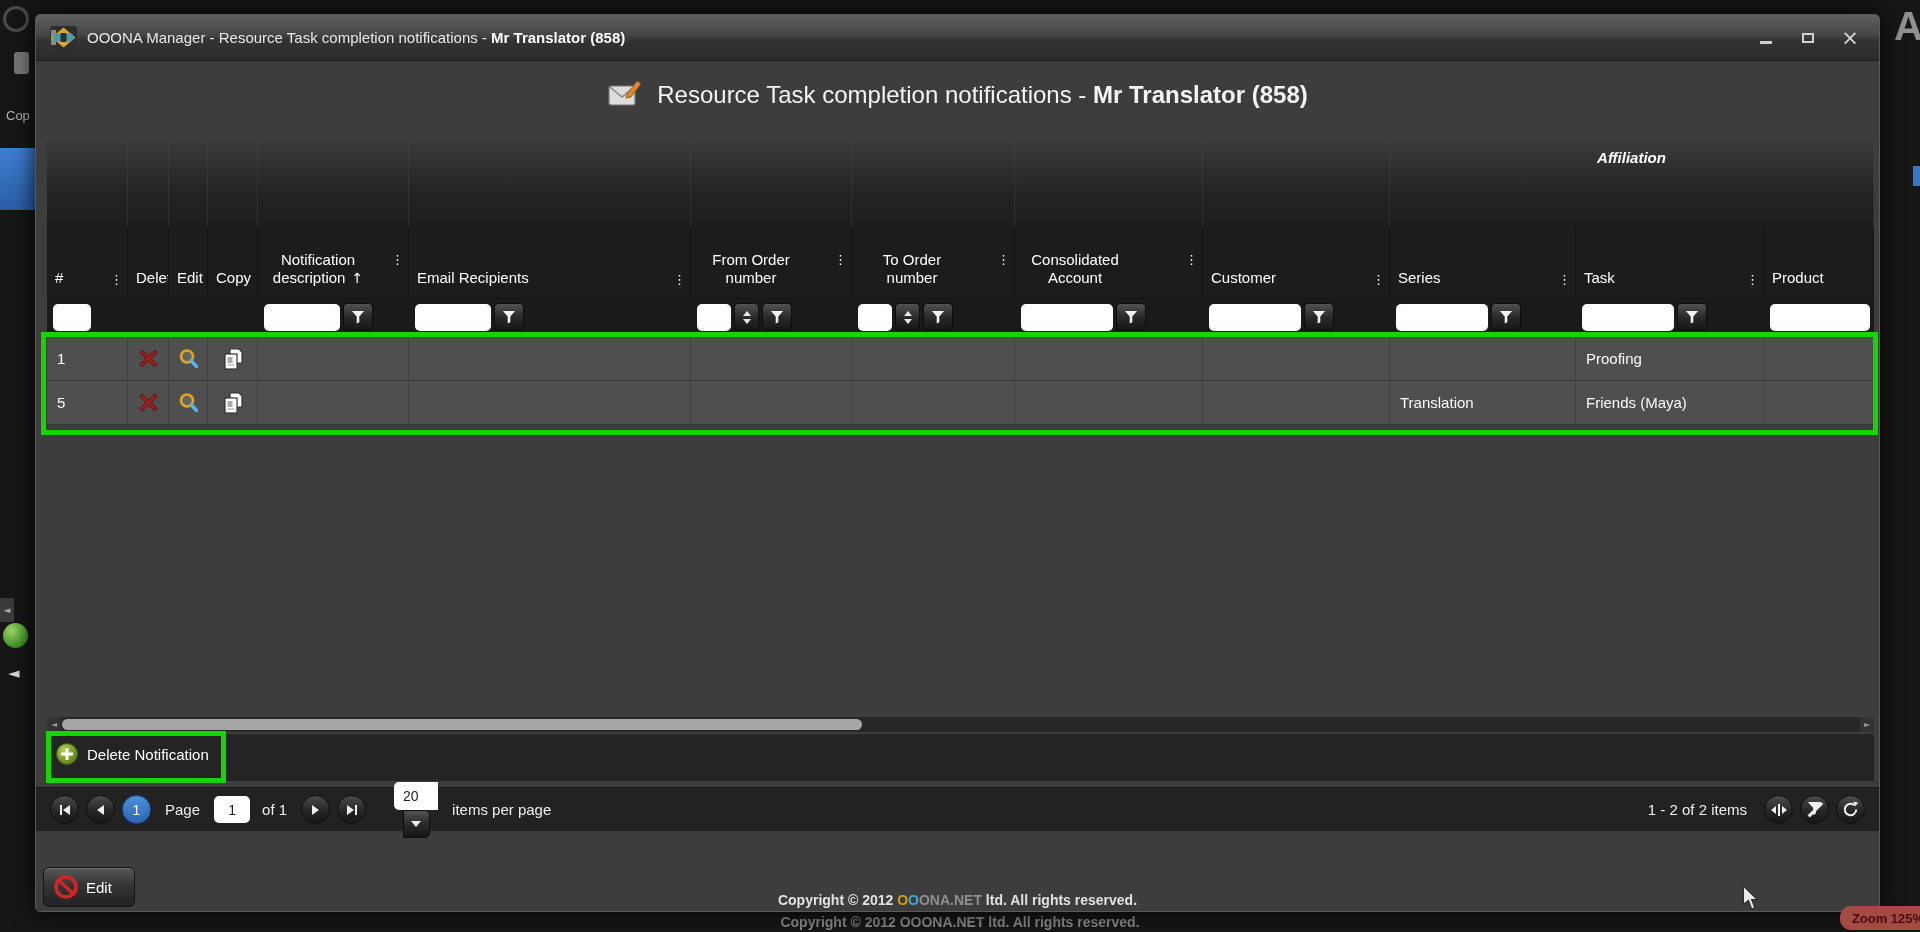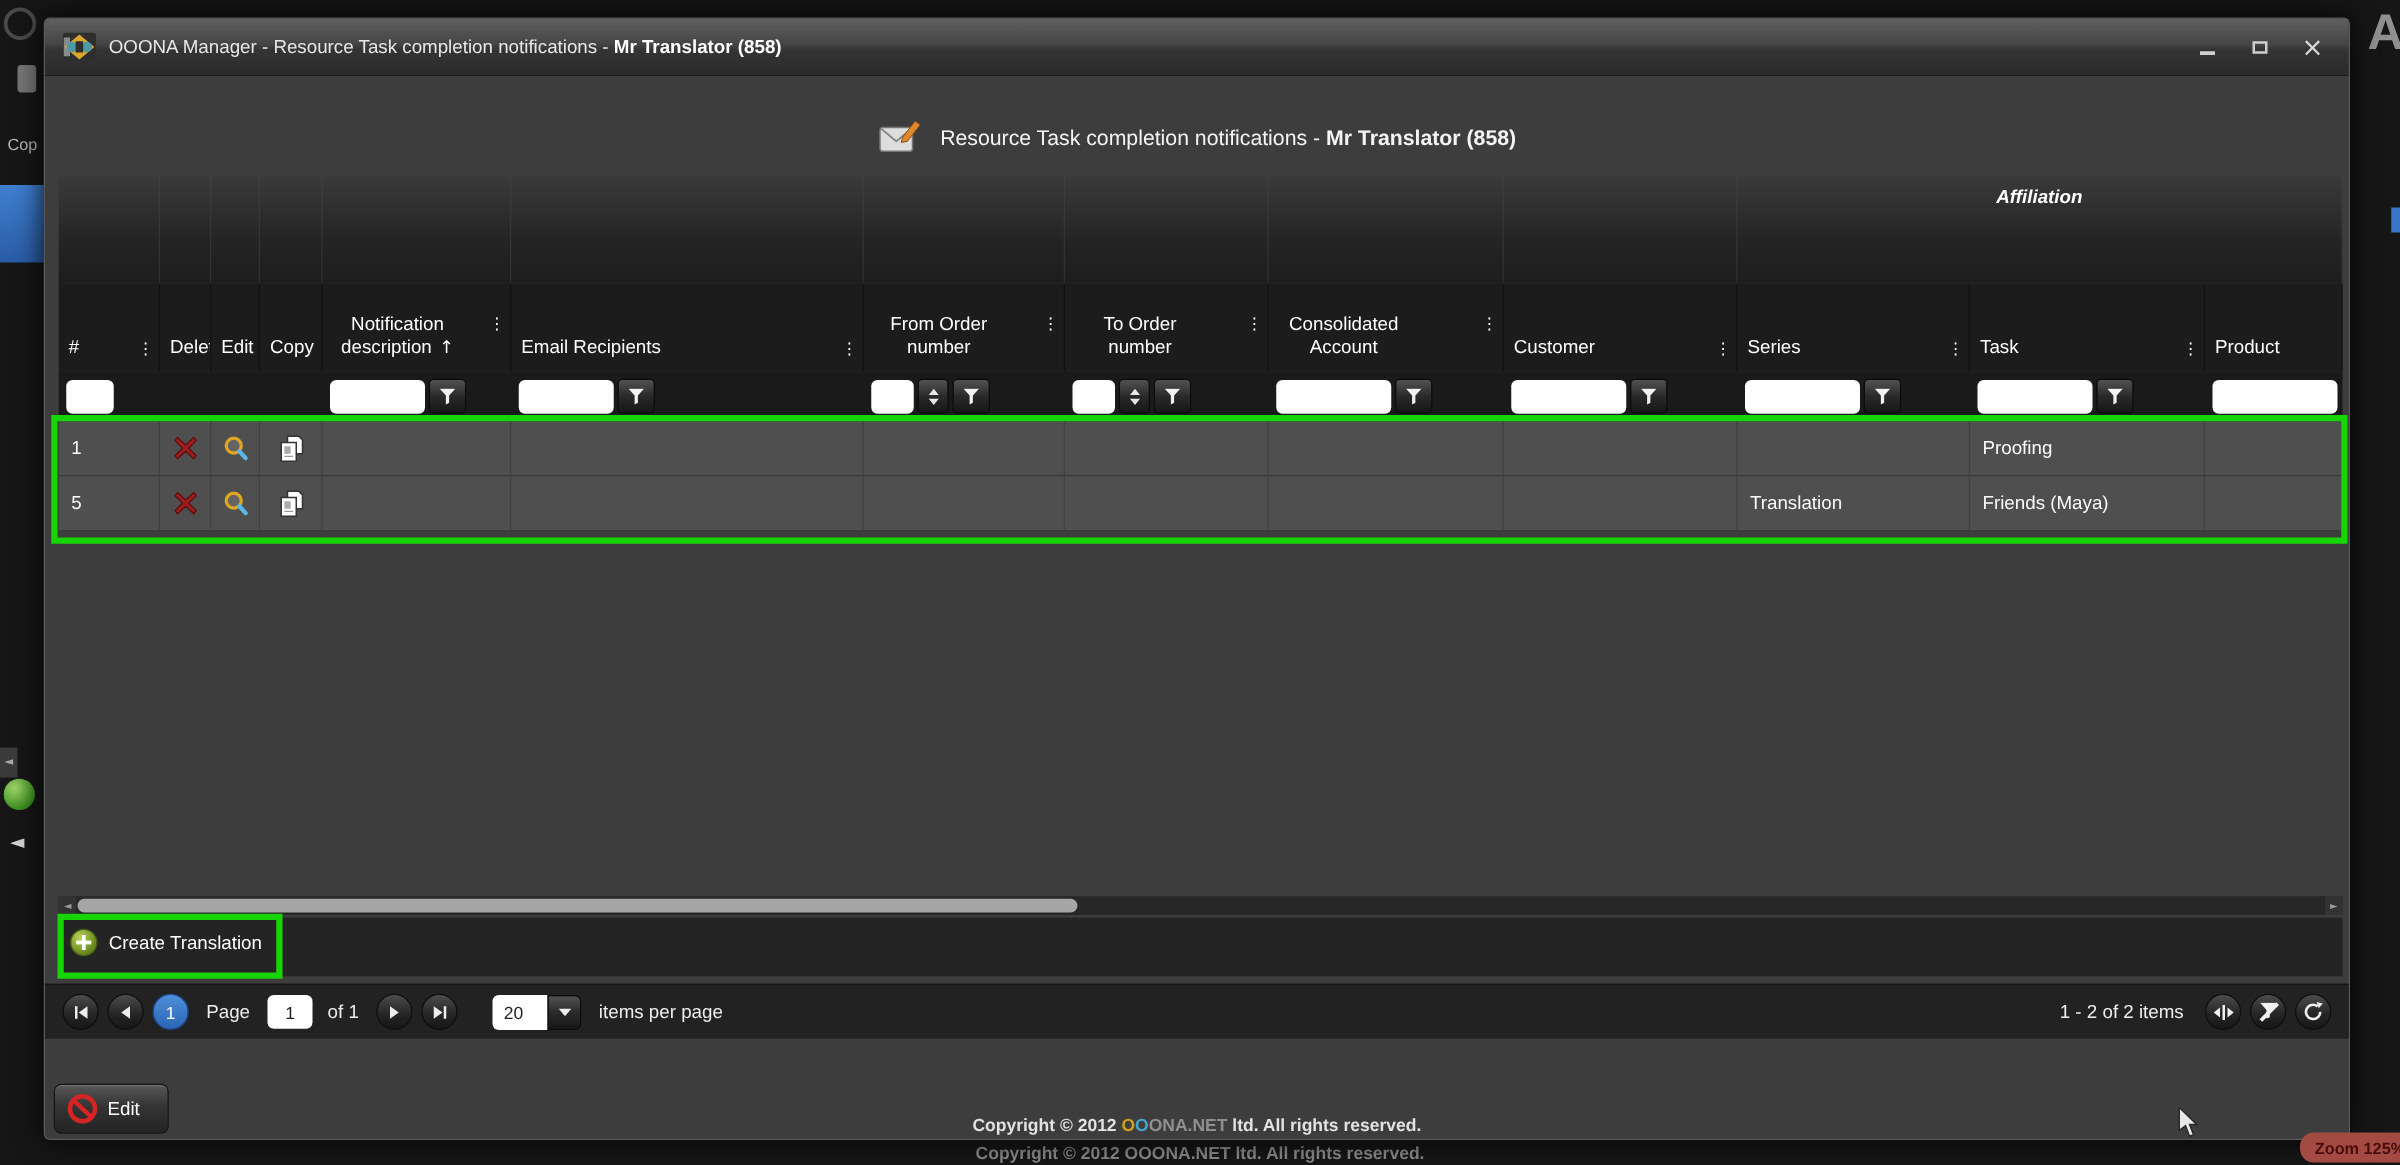--- a/index.html
+++ b/index.html
@@ -39,21 +39,21 @@
               border-bottom:1px solid #1d1d1d; display:flex; align-items:center; }
   .titlebar .t-text { font-size:15px; color:#e8e8e8; white-space:nowrap; }
   .titlebar b { color:#fff; }
   .win-controls { margin-left:auto; display:flex; align-items:center; gap:24px; height:100%; padding-right:6px; }
   .winbtn { display:flex; align-items:center; justify-content:center; width:18px; height:20px; cursor:default; }
   .ico-min { width:12px; height:3px; background:#cfcfcf; margin-top:9px; }
   .ico-max { width:12px; height:10px; border:2px solid #cfcfcf; }
   .ico-x { color:#d8d8d8; font-size:21px; line-height:18px; }
 
   .heading { position:absolute; left:0; top:64px; width:100%; display:flex; align-items:center;
-             justify-content:center; gap:14px; font-size:17px; color:#f4f4f4;margin-top:16px; }
+             justify-content:center; gap:14px; font-size:24px; color:#f4f4f4; }
 
   
   .table { position:absolute; left:11px; top:126px; width:1827px;
            --cols:81px 41px 39px 50px 151px 282px 161px 163px 188px 187px 186px 188px minmax(0,1fr); }
   .grp-row { display:grid; grid-template-columns:var(--cols); height:86px;
              background:linear-gradient(#3a3a3a,#242424 60%,#1d1d1d);font-style:italic; }
   .gc { border-right:1px solid rgba(70,70,70,.45); }
   .gc-aff { grid-column:11/14; display:flex; justify-content:center; align-items:flex-start;
             padding-top:8px; font-weight:bold; font-size:15px; color:#fff; }
   .hdr-row { display:grid; grid-template-columns:var(--cols); height:70px; background:#1c1c1c; font-size:15px; }
@@ -116,21 +116,21 @@
                 background:linear-gradient(#4c4c4c,#262626 55%,#161616);
                 display:flex; align-items:center; justify-content:center; gap:1px; }
   .page-current { background:linear-gradient(#4e8fd8,#2b65b5); border-color:#1c4a8c; color:#fff;
                   font-size:14px; margin-left:7px; }
   .m7{margin-left:7px;} .m12{margin-left:12px;} .m14{margin-left:14px;} .m28{margin-left:28px;}
   .tri-l { width:0; height:0; border:5px solid transparent; border-right:7px solid #ededed; border-left:0; }
   .tri-r { width:0; height:0; border:5px solid transparent; border-left:7px solid #ededed; border-right:0; }
   .vbar { width:2px; height:10px; background:#ededed; }
   .pg-input { width:36px; height:27px; border:none; border-radius:5px; text-align:center;
               font-size:14px; color:#222; outline:none; background:#fff; }
-  .sizer { display:flex; align-items:center; }
+  .sizer { display:flex; align-items:center;flex-direction:column; }
   .size-box { width:44px; height:28px; background:#fff; color:#222; border-radius:5px 0 0 5px;
               display:flex; align-items:center; padding-left:9px; font-size:14px; }
   .size-btn { width:27px; height:28px; border-radius:0 5px 5px 0; }
   .dd { width:0; height:0; border-left:5px solid transparent; border-right:5px solid transparent;
         border-top:6px solid #ededed; }
   .pager-right { margin-left:auto; display:flex; align-items:center; gap:7px; }
   .summary { margin-right:10px; }
   .fit { display:flex; align-items:center; gap:2px; }
   .fit .b { width:2px; height:12px; background:#f0f0f0; }
   .fit .tl { width:0;height:0;border:4px solid transparent;border-right:5px solid #f0f0f0;border-left:0; }
@@ -416,21 +416,21 @@
 
   <div class="hscroll">
     <span class="sc-arrow l gl">◄</span>
     <span class="sc-thumb"></span>
     <span class="sc-arrow r gl">►</span>
   </div>
 
   <div class="create-bar">
     <div class="create-btn">
       <span class="plus"></span>
-      <span>Create Translation</span>
+      <span>Delete Notification</span>
     </div>
   </div>
   <div class="anno anno-create"></div>
 
   <div class="pager">
     <span class="btn-circle">
         <span class="vbar"></span>
         <span class="tri-l"></span>
       </span>
     <span class="btn-circle m7">

